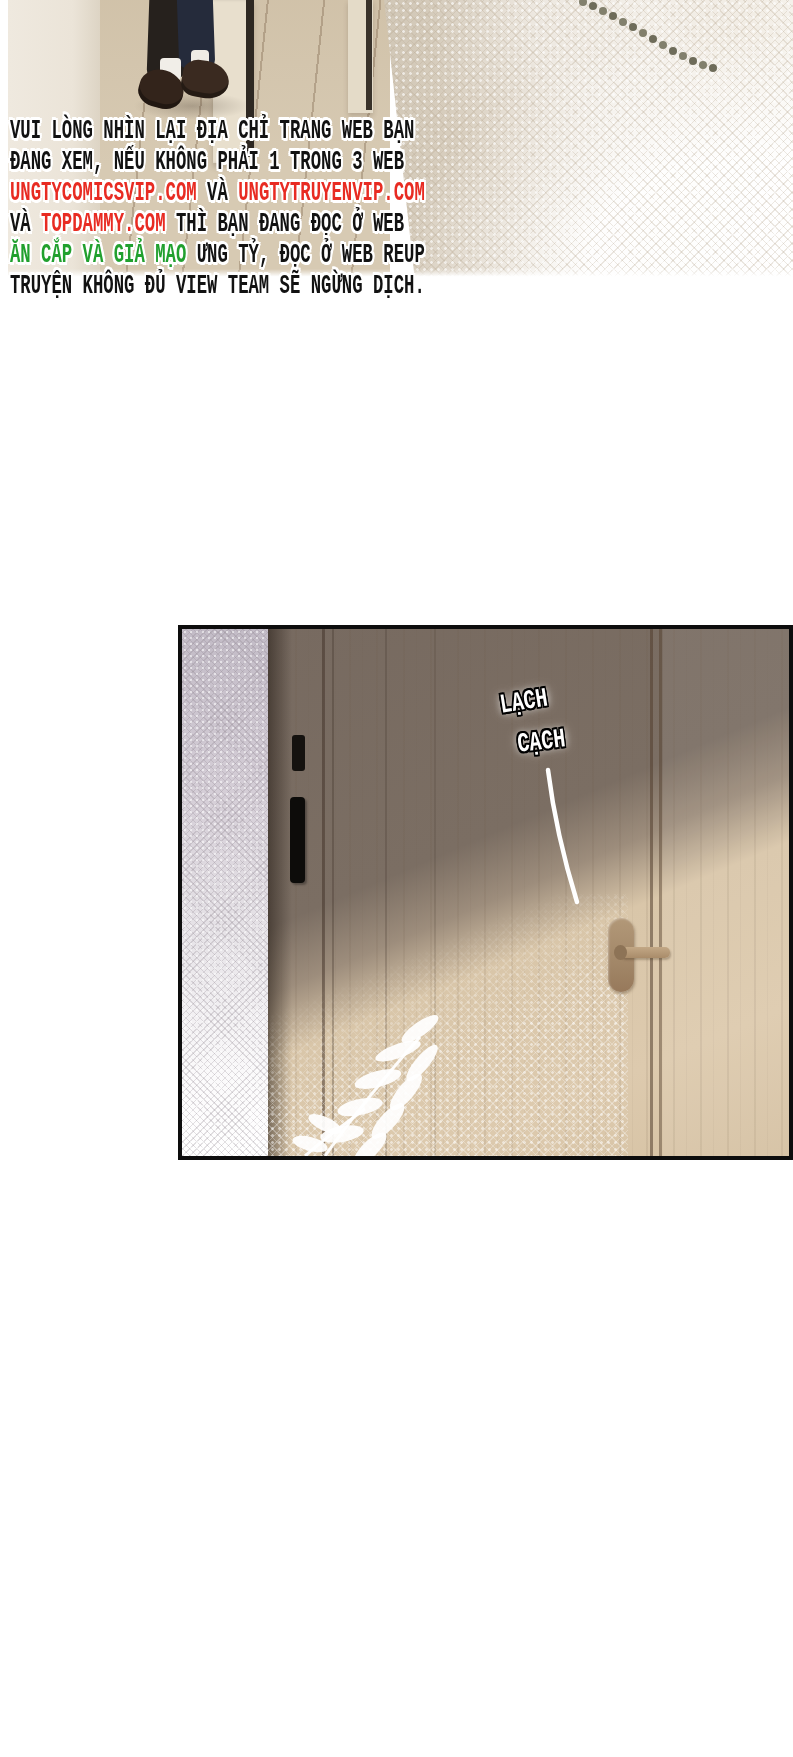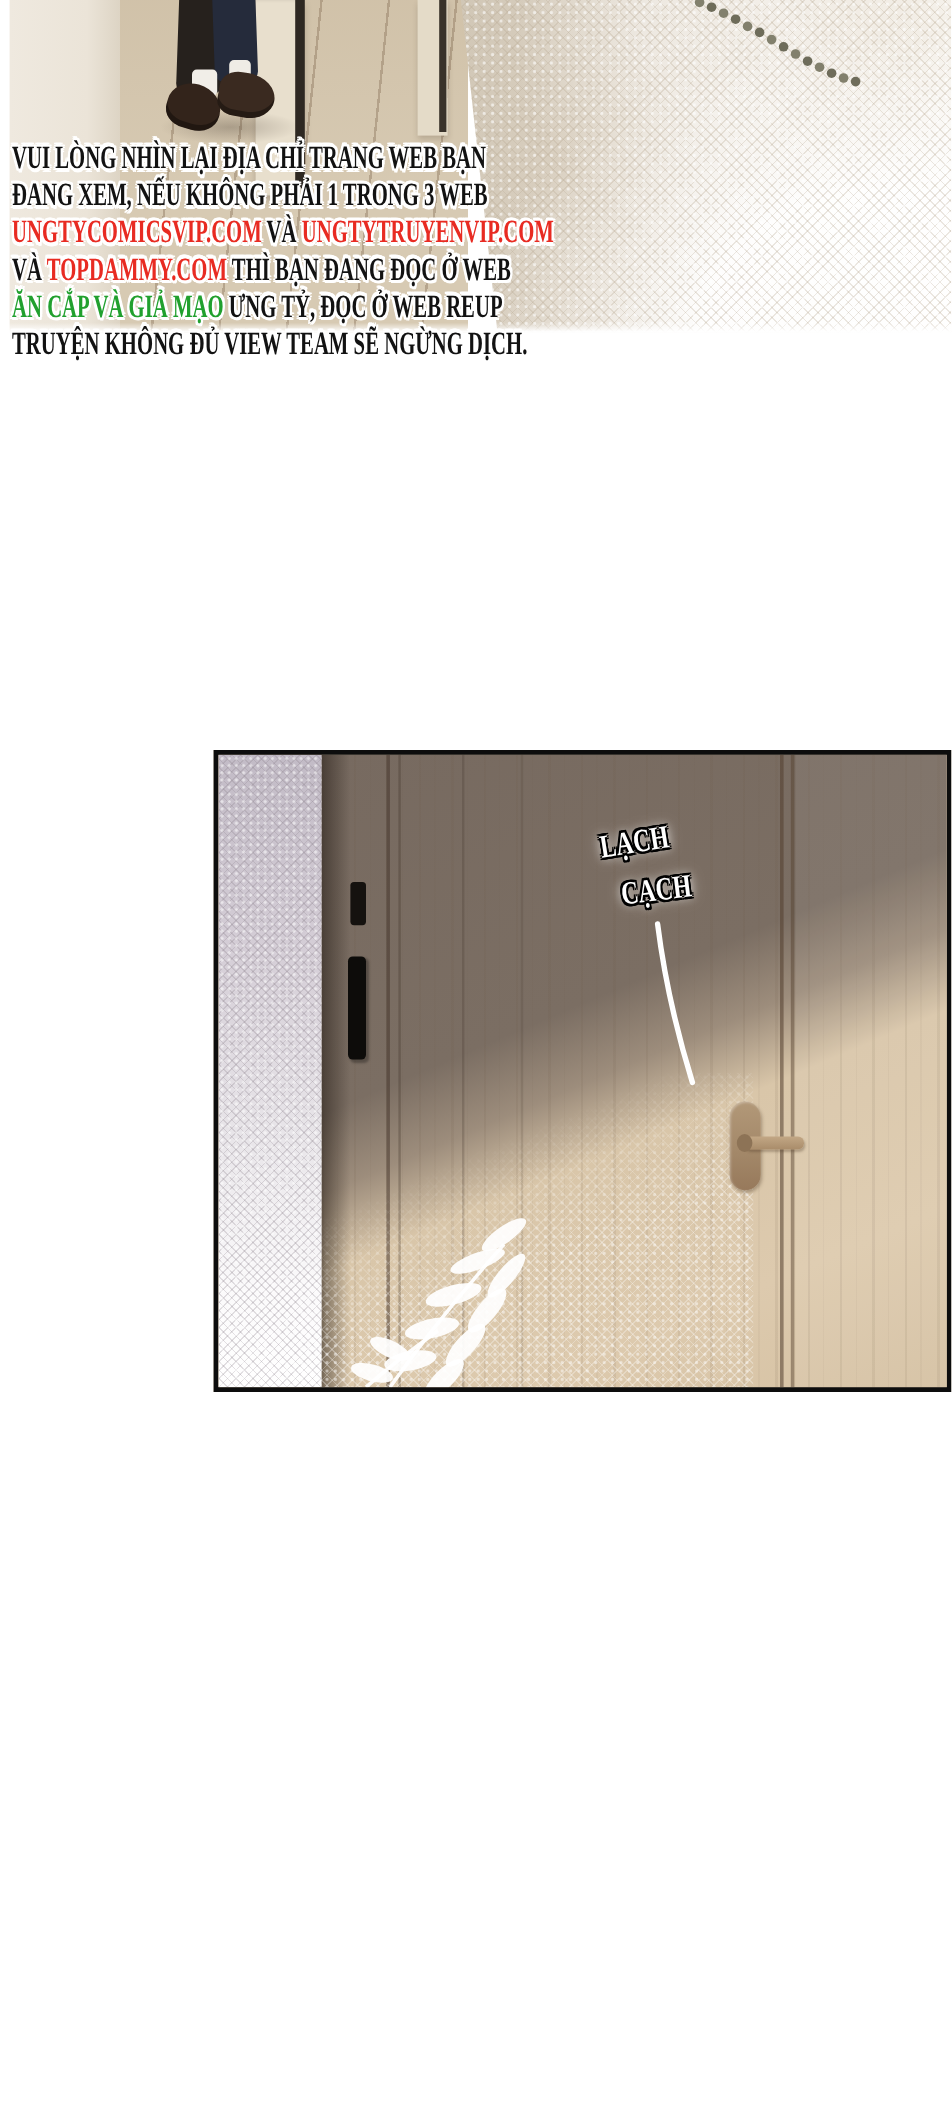--- a/index.html
+++ b/index.html
@@ -1,17 +1,17 @@
 <!DOCTYPE html>
 <html style="--red: #e82b22; --green: #21a02e;"><head>
 <meta charset="utf-8">
 <style>
   html,body{margin:0;padding:0;background:#fff;}
   .page{position:relative;width:793px;height:1757px;background:#fff;overflow:hidden;
-        font-family:Liberation Serif, serif;}
+        font-family:Liberation Mono, monospace;}
   .abs{position:absolute;}
 
   
   .p1{left:0;top:0;width:793px;height:277px;overflow:hidden;}
   .p1-wall{left:8px;top:0;width:92px;height:277px;
      background:linear-gradient(90deg,#efe9df 0%,#ebe4d8 70%,#ddd4c4 100%);}
   .p1-floor{left:100px;top:0;width:290px;height:277px;background:#d7cab3;
      background-image:
        repeating-linear-gradient(96deg, transparent 0 54px, rgba(120,95,70,.35) 54px 56px),
        linear-gradient(180deg, rgba(190,170,140,.25), rgba(0,0,0,0) 60%);}

